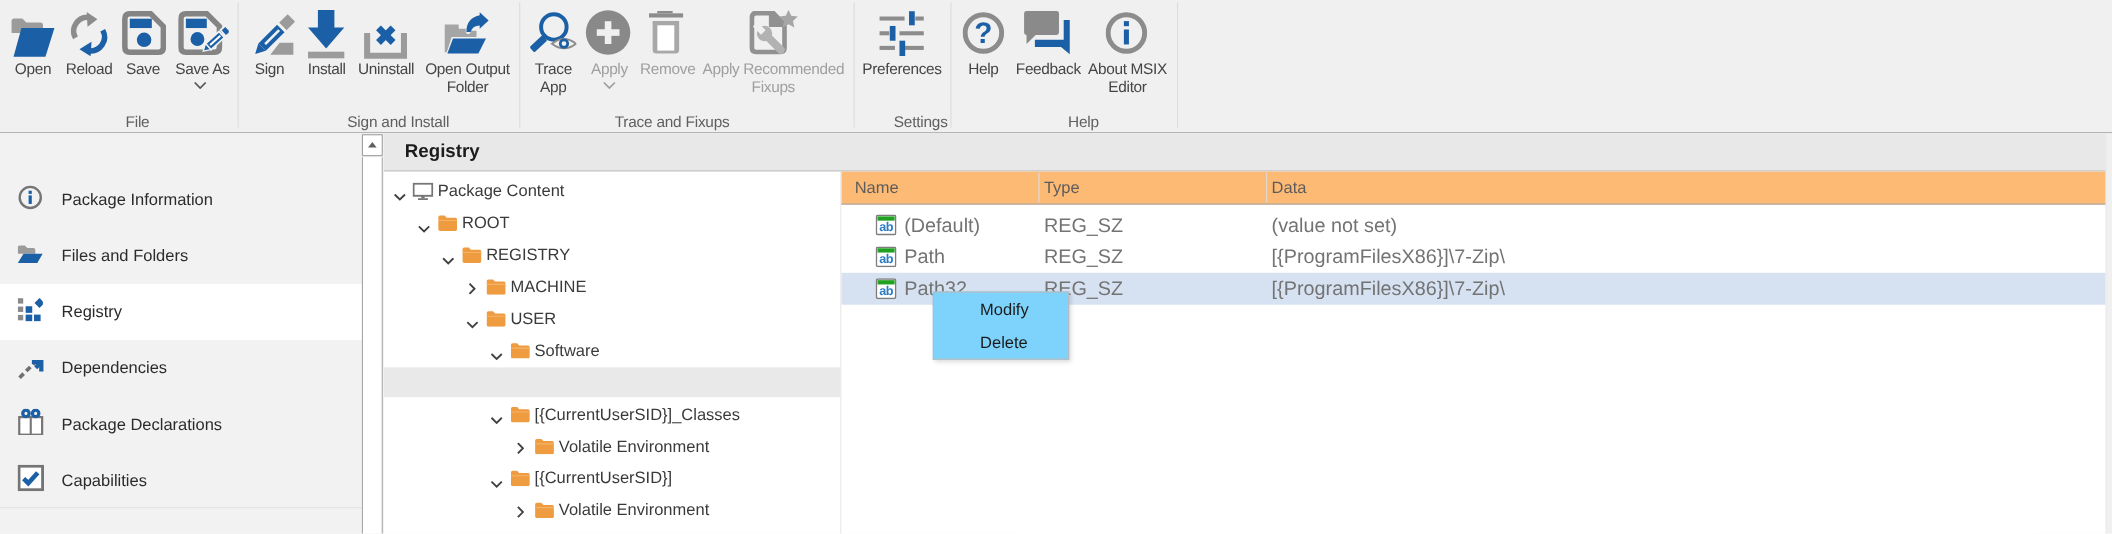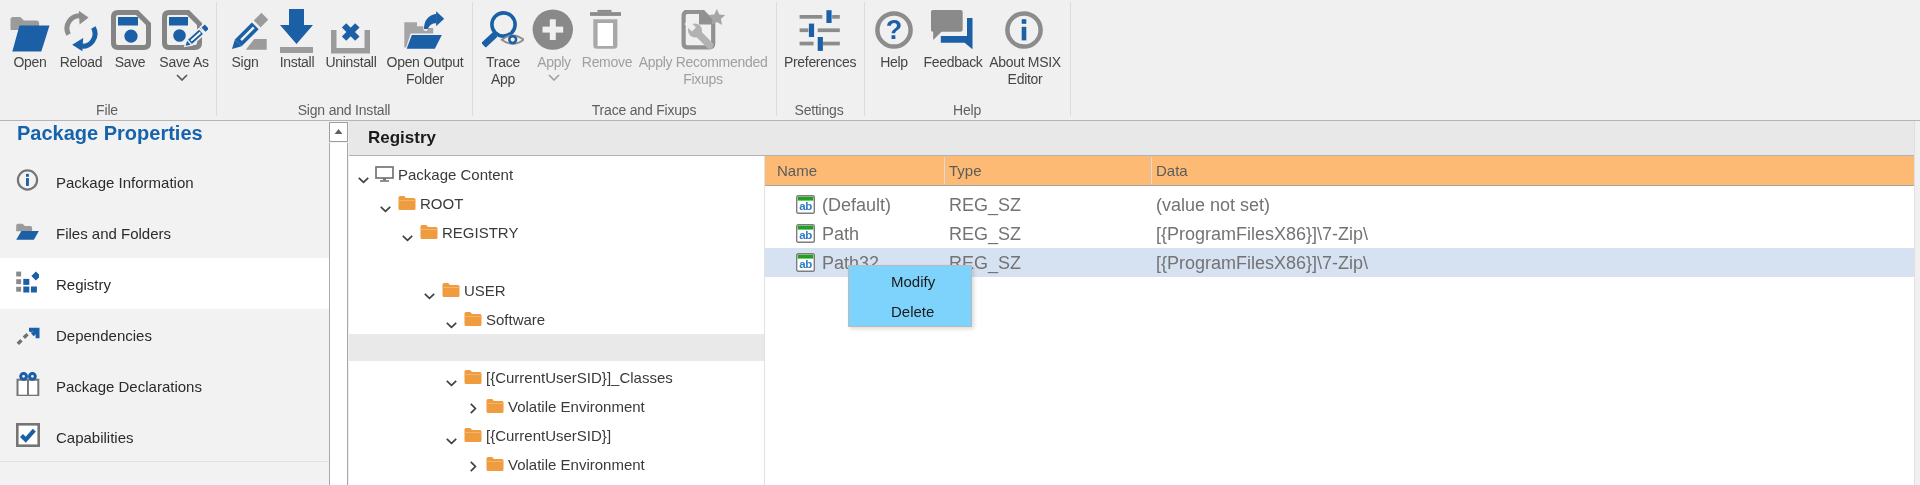--- a/index.html
+++ b/index.html
@@ -3,21 +3,21 @@
 <meta charset="utf-8">
 <style>
   html,body{margin:0;padding:0;}
   body{width:1920px;height:485px;overflow:hidden;position:relative;
        font-family:"Liberation Sans", sans-serif;background:#f0f0f0;}
   .abs{position:absolute;}
   
   #ribbon{left:0;top:0;width:1920px;height:120px;background:#f0f0f0;border-bottom:1px solid #b5b5b5;}
   .rlabel{position:absolute;top:54px;font-size:14px;letter-spacing:-0.3px;color:#454545;text-align:center;line-height:17px;white-space:nowrap;transform:translateX(-50%);}
   .rlabel.dis{color:#9f9f9f;}
-  .gcaption{position:absolute;top:102px;font-size:14px;letter-spacing:-0.2px;color:#5f5f5f;text-align:left;transform:translateX(-50%);white-space:nowrap;}
+  .gcaption{position:absolute;top:102px;font-size:14px;letter-spacing:-0.2px;color:#5f5f5f;text-align:left;transform:translateX(-50%);white-space:nowrap;margin-left:18px;}
   .vsep{position:absolute;top:2px;height:114px;width:1px;background:#dcdcdc;}
   
   #sidebar{left:0;top:121px;width:329px;height:364px;background:#f2f2f2;}
   #sbtitle{position:absolute;left:17px;top:1px;font-size:20px;font-weight:bold;color:#1563ac;}
   .navitem{position:absolute;left:0;width:329px;height:51px;}
   .navitem.sel{background:#ffffff;}
   .navtext{position:absolute;left:56px;top:50%;transform:translateY(-50%);font-size:15px;color:#2b2b2b;white-space:nowrap;}
   .navicon{position:absolute;left:16px;top:50%;transform:translateY(-50%);}
   
   #sbar{left:329px;top:121px;width:19px;height:364px;background:#f2f2f2;}
@@ -182,27 +182,26 @@
   <div class="rlabel dis" style="left:554px">Apply</div>
   <div class="rlabel dis" style="left:607px">Remove</div>
   <div class="rlabel dis" style="left:703px">Apply Recommended<br>Fixups</div>
   <div class="rlabel" style="left:820px">Preferences</div>
   <div class="rlabel" style="left:894px">Help</div>
   <div class="rlabel" style="left:953px">Feedback</div>
   <div class="rlabel" style="left:1025px">About MSIX<br>Editor</div>
 
   <div class="gcaption" style="left:107px">File</div>
   <div class="gcaption" style="left:344px">Sign and Install</div>
-  <div class="gcaption" style="left:644px">Trace and Fixups</div>
+  <div class="gcaption" style="left:593px">Trace and Fixups</div>
   <div class="gcaption" style="left:819px">Settings</div>
   <div class="gcaption" style="left:967px">Help</div>
 </div>
 
 <div id="sidebar" class="abs">
-  <div id="sbtitle">Package Properties</div>
   <div id="nav">
       <div class="navitem" style="top:35px">
         <span class="navicon"><svg width="23" height="23" viewBox="0 0 23 23">
             <circle cx="11.5" cy="11.5" r="9.6" fill="none" stroke="#757575" stroke-width="2.2"></circle>
             <rect x="10" y="5.4" width="2.9" height="2.9" fill="#1b5fa6"></rect>
             <rect x="10" y="9.6" width="2.9" height="7.8" fill="#1b5fa6"></rect>
           </svg></span>
         <span class="navtext">Package Information</span>
       </div>
 <div class="navitem" style="top:86px">
@@ -297,20 +296,30 @@
       </div>
 <div class="trow" style="top:61px">
         <span class="abs" style="left:53.0px;top:11px"><svg width="11" height="7" viewBox="0 0 11 7">
             <path d="M0.8 0.8 L5.5 5.4 L10.2 0.8" fill="none" stroke="#414141" stroke-width="1.7"></path>
           </svg></span>
         <span class="abs" style="left:71.0px;top:7px"><svg width="18" height="15" viewBox="0 0 18 15">
             <path d="M0.5 2.5 q0-1.5 1.5-1.5 h4.2 l1.8 2 h8 q1.5 0 1.5 1.5 v9 q0 1.5-1.5 1.5 h-14 q-1.5 0-1.5-1.5 z" fill="#ef9b40"></path>
             <path d="M0.5 5.5 h17" stroke="#f6b469" stroke-width="1"></path>
           </svg></span>
         <span class="lbl" style="left:93.0px">REGISTRY</span>
+      </div>
+<div class="trow" style="top:90px">
+        <span class="abs" style="left:77.0px;top:9px"><svg width="7" height="11" viewBox="0 0 7 11">
+            <path d="M0.8 0.8 L5.4 5.5 L0.8 10.2" fill="none" stroke="#414141" stroke-width="1.7"></path>
+          </svg></span>
+        <span class="abs" style="left:93.0px;top:7px"><svg width="18" height="15" viewBox="0 0 18 15">
+            <path d="M0.5 2.5 q0-1.5 1.5-1.5 h4.2 l1.8 2 h8 q1.5 0 1.5 1.5 v9 q0 1.5-1.5 1.5 h-14 q-1.5 0-1.5-1.5 z" fill="#ef9b40"></path>
+            <path d="M0.5 5.5 h17" stroke="#f6b469" stroke-width="1"></path>
+          </svg></span>
+        <span class="lbl" style="left:115.0px">MACHINE</span>
       </div>
 <div class="trow" style="top:119px">
         <span class="abs" style="left:75.0px;top:11px"><svg width="11" height="7" viewBox="0 0 11 7">
             <path d="M0.8 0.8 L5.5 5.4 L10.2 0.8" fill="none" stroke="#414141" stroke-width="1.7"></path>
           </svg></span>
         <span class="abs" style="left:93.0px;top:7px"><svg width="18" height="15" viewBox="0 0 18 15">
             <path d="M0.5 2.5 q0-1.5 1.5-1.5 h4.2 l1.8 2 h8 q1.5 0 1.5 1.5 v9 q0 1.5-1.5 1.5 h-14 q-1.5 0-1.5-1.5 z" fill="#ef9b40"></path>
             <path d="M0.5 5.5 h17" stroke="#f6b469" stroke-width="1"></path>
           </svg></span>
         <span class="lbl" style="left:115.0px">USER</span>

